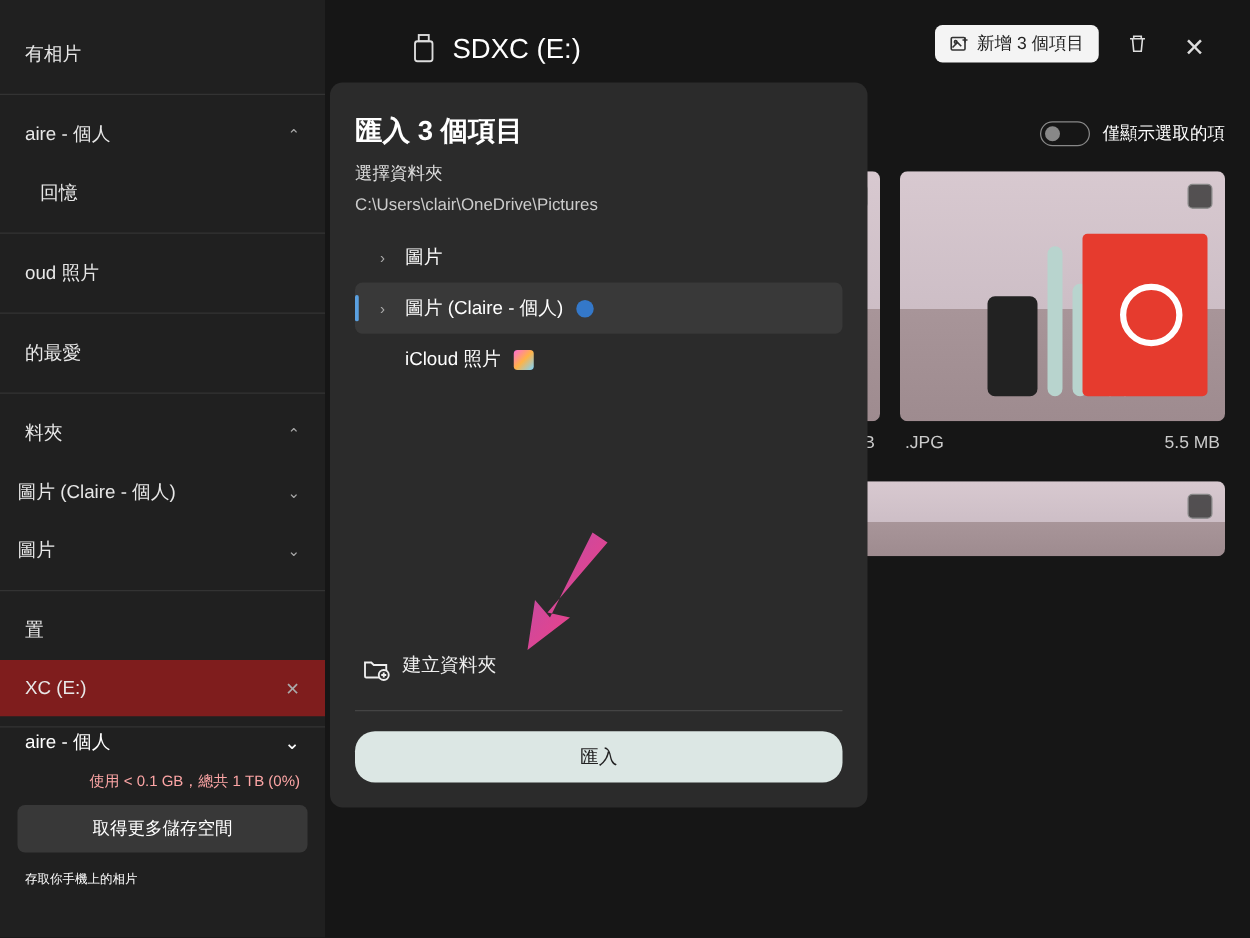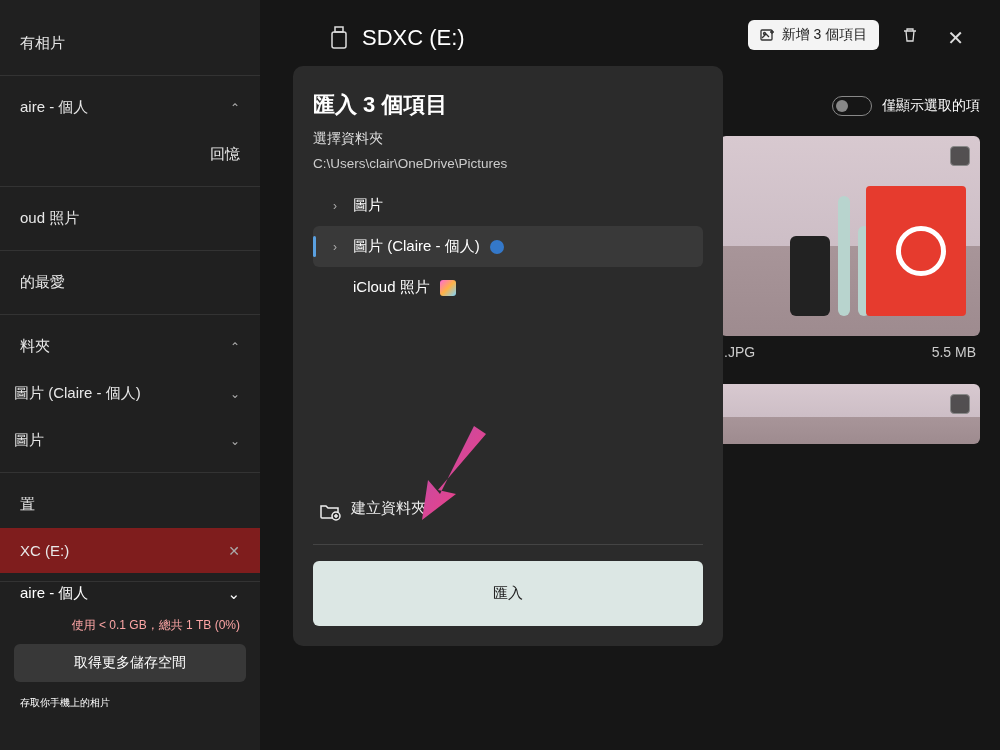--- a/index.html
+++ b/index.html
@@ -1,21 +1,21 @@
 <!DOCTYPE html>
 <html><head>
 <meta charset="utf-8">
 <style>
 * { margin: 0; padding: 0; box-sizing: border-box; font-family: "Segoe UI", "Microsoft JhengHei", sans-serif; }
 body { background: #1a1a1a; color: #fff; width: 1000px; height: 750px; overflow: hidden; position: relative; }
 
 
 .sidebar { position: absolute; left: 0; top: 0; width: 260px; height: 750px; background: #202020; padding-top: 20px; }
 .sidebar-item { display: flex; align-items: center; padding: 14px 20px; font-size: 15px; color: #e8e8e8; cursor: pointer; }
-.sidebar-item.sub { padding-left: 20px; justify-content: flex-end; }
+.sidebar-item.sub { padding-left: 32px; }
 .sidebar-item.sub2 { padding-left: 14px; }
 .sidebar-item .chev { margin-left: auto; font-size: 12px; color: #aaa; }
 .sidebar-item .close-x { margin-left: auto; font-size: 14px; color: #aaa; }
 .sidebar-divider { height: 1px; background: #333; margin: 8px 0; }
 .storage-section { position: absolute; bottom: 40px; left: 0; width: 260px; padding: 0 14px; }
 .storage-title { display:flex; align-items:center; padding: 10px 6px; font-size: 15px; }
 .storage-line { font-size: 12px; color: #fca5a5; padding: 4px 6px 10px; text-align: right; }
 .storage-btn { display:block; width: 100%; background: #383838; border:none; color:#fff; padding: 10px; font-size: 14px; border-radius: 6px; cursor:pointer; }
 .storage-footnote { font-size: 10px; color: #ffffff; padding: 14px 6px 0; }
 
@@ -45,39 +45,39 @@
 .photo-bg { width:100%; height:100%; background: linear-gradient(#d8c9d0 0%, #cdbec6 55%, #a89599 55%, #9e8b8f 100%); position:relative; }
 .red-box { position:absolute; right:14px; bottom:20px; width:100px; height:130px; background:#e63b2e; border-radius:4px; }
 .red-box::after { content:''; position:absolute; left:30px; top:40px; width:40px; height:40px; border:5px solid #fff; border-radius:50%; }
 .toothbrush { position:absolute; bottom:20px; width:12px; height:120px; background:#b8d4ce; border-radius:6px; }
 .tb1 { left: 118px; }
 .tb2 { left: 138px; height: 90px; }
 .phone { position:absolute; left:70px; bottom:20px; width:40px; height:80px; background:#222; border-radius:6px; }
 .brushes { position:absolute; left:160px; bottom:20px; width:30px; height:50px; }
 .brushes::before,.brushes::after { content:''; position:absolute; bottom:0; width:8px; height:45px; background:#eee; border-radius:4px; }
 .brushes::before { left:4px; } .brushes::after { left:16px; }
-.modal { position:absolute; left: 293px; top: 66px; width: 430px; height: 580px; background: #2b2b2b; border-radius: 10px; padding: 24px 20px 20px; display:flex; flex-direction:column; }
+.modal { position:absolute; left: 264px; top: 66px; width: 430px; height: 580px; background: #2b2b2b; border-radius: 10px; padding: 24px 20px 20px; display:flex; flex-direction:column; }
 .modal-title { font-size: 22px; font-weight: 600; margin-bottom: 10px; }
 .modal-sub { font-size: 14px; color: #ddd; margin-bottom: 8px; }
 .modal-path { font-size: 13.5px; color: #ccc; margin-bottom: 14px; }
 .folder-list { flex: 0 0 auto; }
 .folder-item { display:flex; align-items:center; gap: 10px; padding: 11px 14px; font-size: 15px; border-radius:6px; cursor:pointer; position:relative; }
 .folder-item.selected { background: #393939; }
 .folder-item.selected::before { content:''; position:absolute; left:0; top:10px; bottom:10px; width:3px; background:#5aa0e0; border-radius:2px; }
 .folder-chev { width:16px; text-align:center; color:#aaa; font-size:12px; }
 .folder-spacer { width:16px; }
 .cloud-dot { width:14px; height:14px; border-radius:50%; background:#3478c9; display:inline-block; }
 .icloud-icon { width:16px; height:16px; display:inline-block; background: linear-gradient(135deg,#ff6bd6,#ffb347,#7bd4ff); border-radius:3px; }
 .modal-spacer { flex: 1; }
 .create-folder { display:flex; align-items:center; gap: 10px; padding: 10px 6px; font-size: 15px; color:#eee; cursor:pointer; margin-bottom: 16px; border-radius:6px; }
 .folder-plus-icon { width:22px; height:18px; position:relative; }
 .folder-plus-icon svg { width:22px; height:22px; }
 .modal-divider { height:1px; background:#444; margin-bottom: 16px; }
 .modal-buttons { display:flex; gap: 10px; }
-.modal-btn { flex:1; padding: 23px; border-radius: 6px; font-size: 15px; border:none; cursor:pointer; }
+.modal-btn { flex:1; padding: 11px; border-radius: 16px; font-size: 15px; border:none; cursor:pointer; }
 .btn-primary { background: #dce7e4; color:#222; }
 .btn-secondary { background: #3a3a3a; color:#fff; }
 
 
 .arrow-overlay { position:absolute; left: 408px; top: 420px; width: 100px; height: 110px; pointer-events:none; }
 .arrow-overlay svg { width:100%; height:100%; }
 </style>
 </head>
 <body>
 

